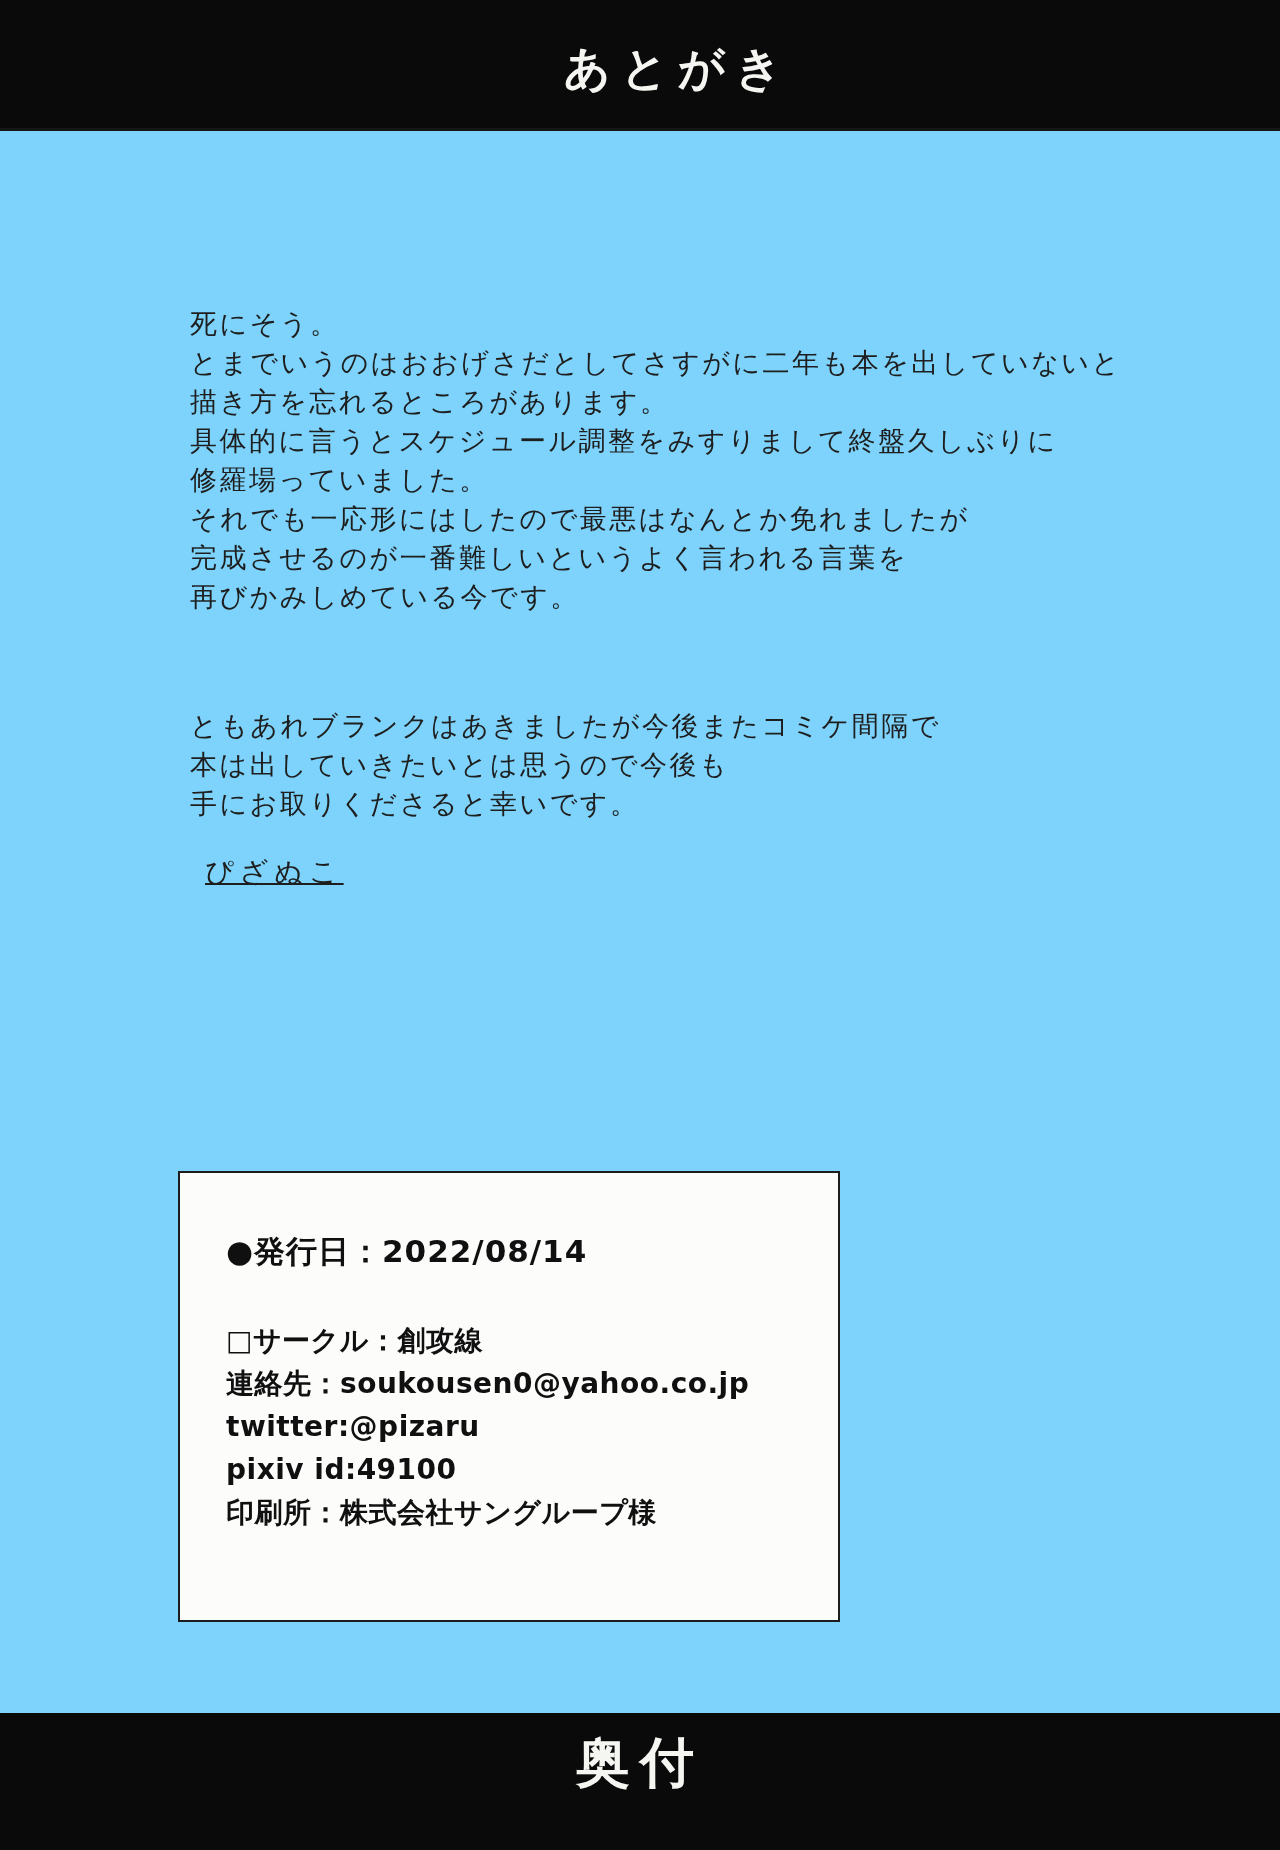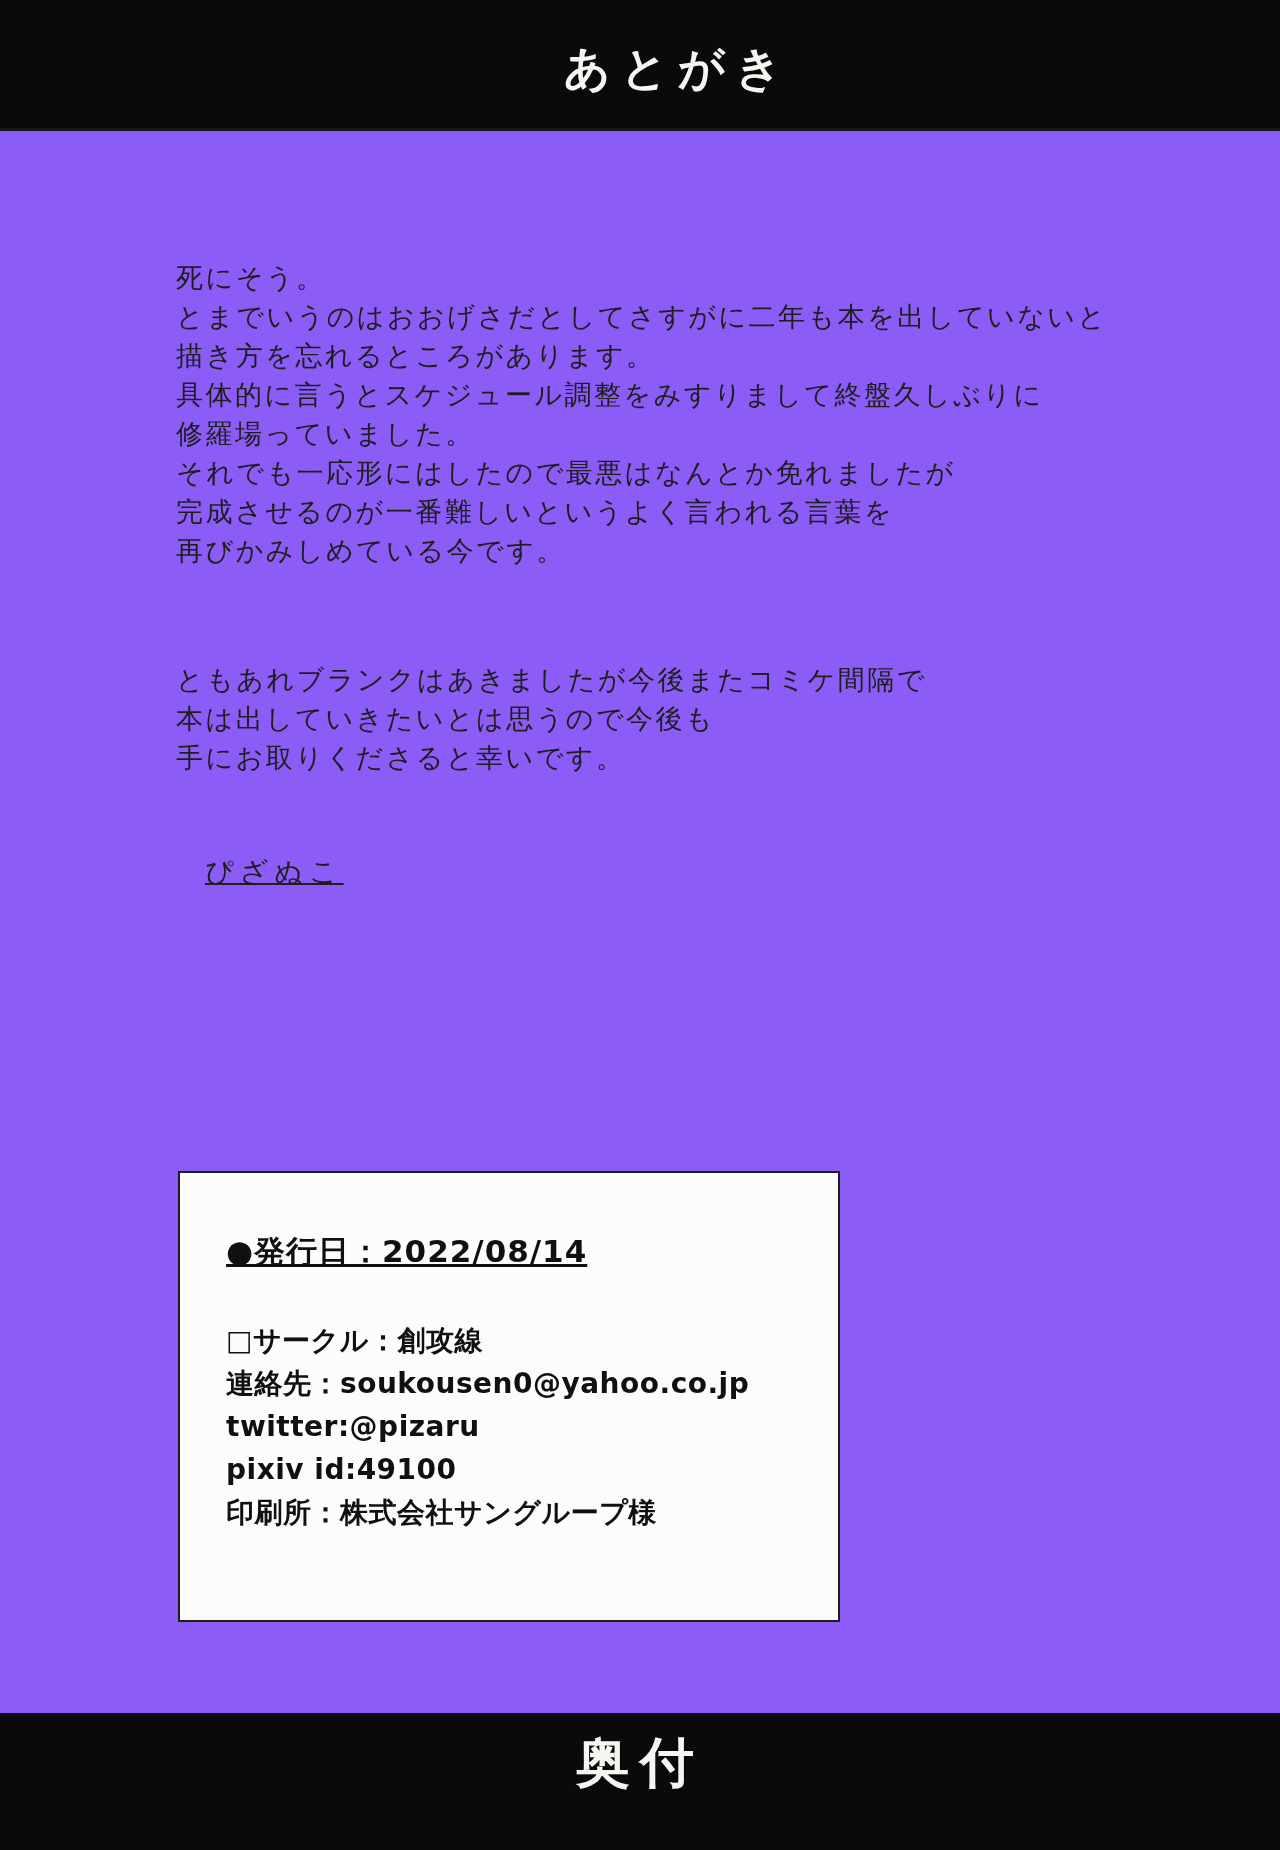--- a/index.html
+++ b/index.html
@@ -5,21 +5,21 @@
   html, body {
     margin: 0;
     padding: 0;
     background: #e8e8e8;
   }
   .page {
     position: relative;
     width: 1280px;
     height: 1850px;
     margin: 0 auto;
-    background: #8b5cf6;
+    background: #7dd3fc;
     overflow: hidden;
     font-family: "DejaVu Sans", sans-serif;
   }
 
   
   .banner {
     position: absolute;
     left: 0;
     width: 1280px;
     background: #0a0a0a;
@@ -49,22 +49,23 @@
   }
   .banner-bottom .banner-title {
     top: 14px;
     box-sizing: border-box;
     font-size: 54px;
   }
 
   
   .afterword {
     position: absolute;
-    left: 176px;
+    left: 190px;
     color: #1e1e1e;
+    margin-top: 46px;
   }
   .afterword .line {
     font-size: 27px;
     line-height: 39px;
     letter-spacing: 2.5px;
     white-space: nowrap;
   }
   .para-1 { top: 258px; }
   .para-2 { top: 660px; }
   .signature-block {
@@ -90,21 +91,20 @@
     color: #101010;
   }
   .colophon-date {
     position: absolute;
     left: 46px;
     top: 58px;
     font-size: 31px;
     font-weight: 700;
     letter-spacing: 1px;
     white-space: nowrap;
-    text-decoration: underline;
   }
   .colophon-lines {
     position: absolute;
     left: 46px;
     top: 146px;
   }
   .colophon-lines .line {
     font-size: 28px;
     font-weight: 700;
     line-height: 43px;

